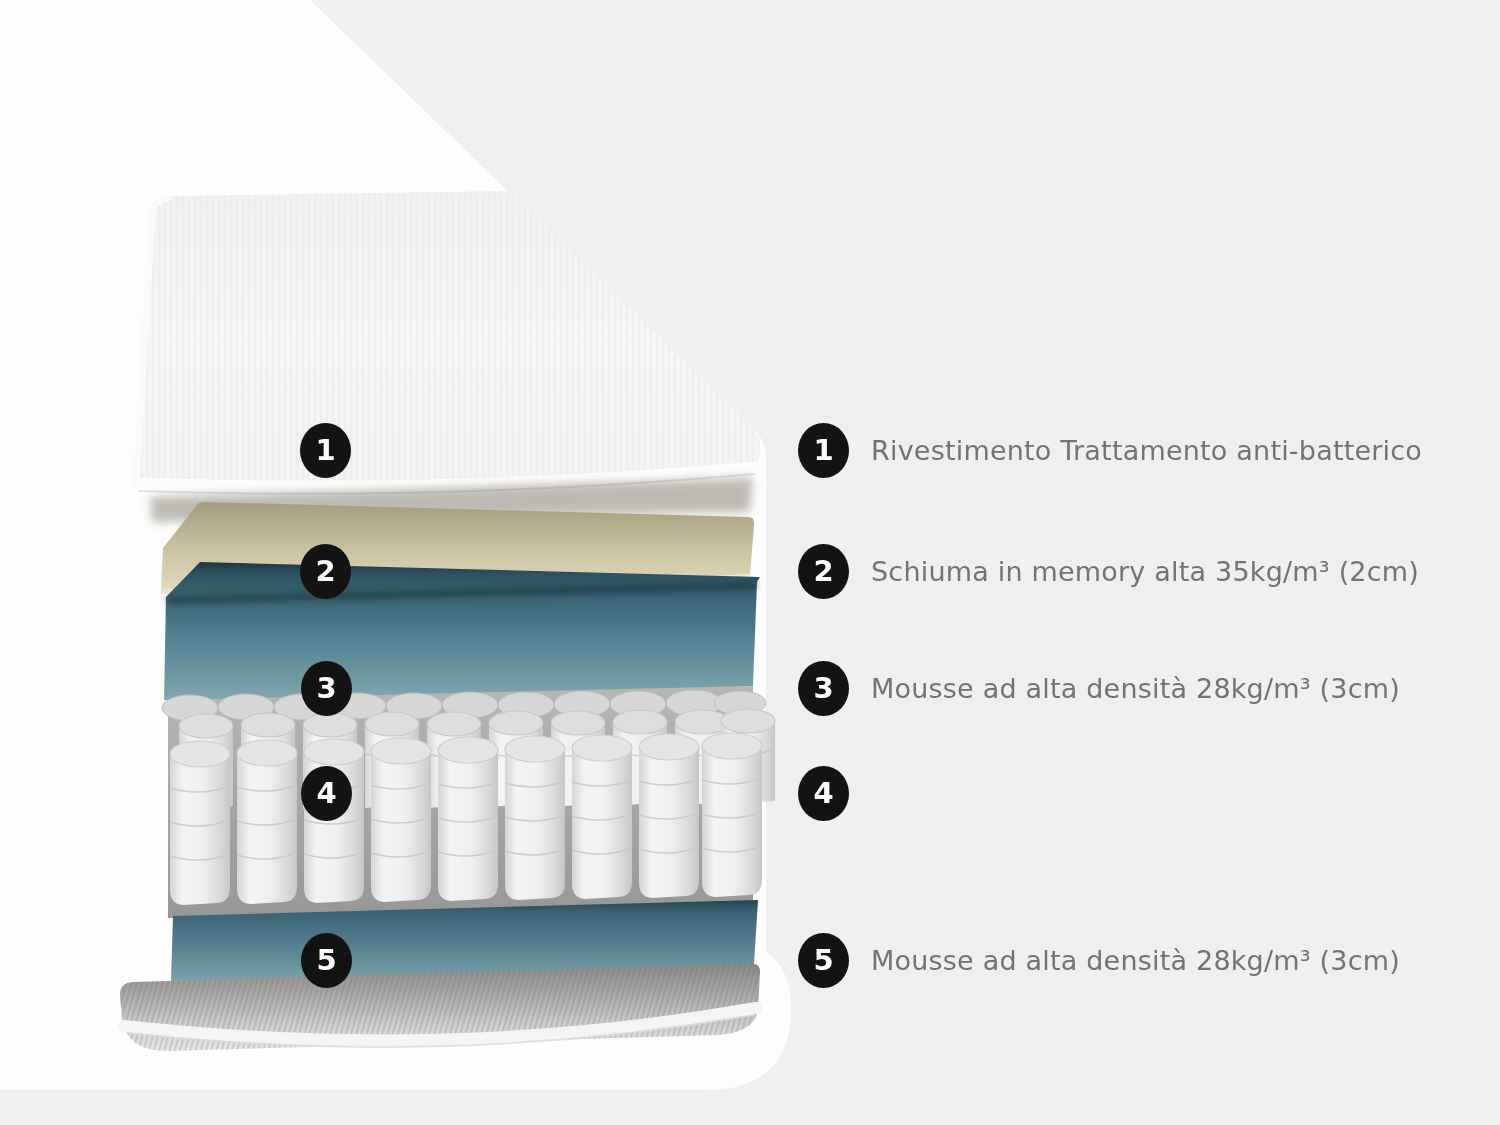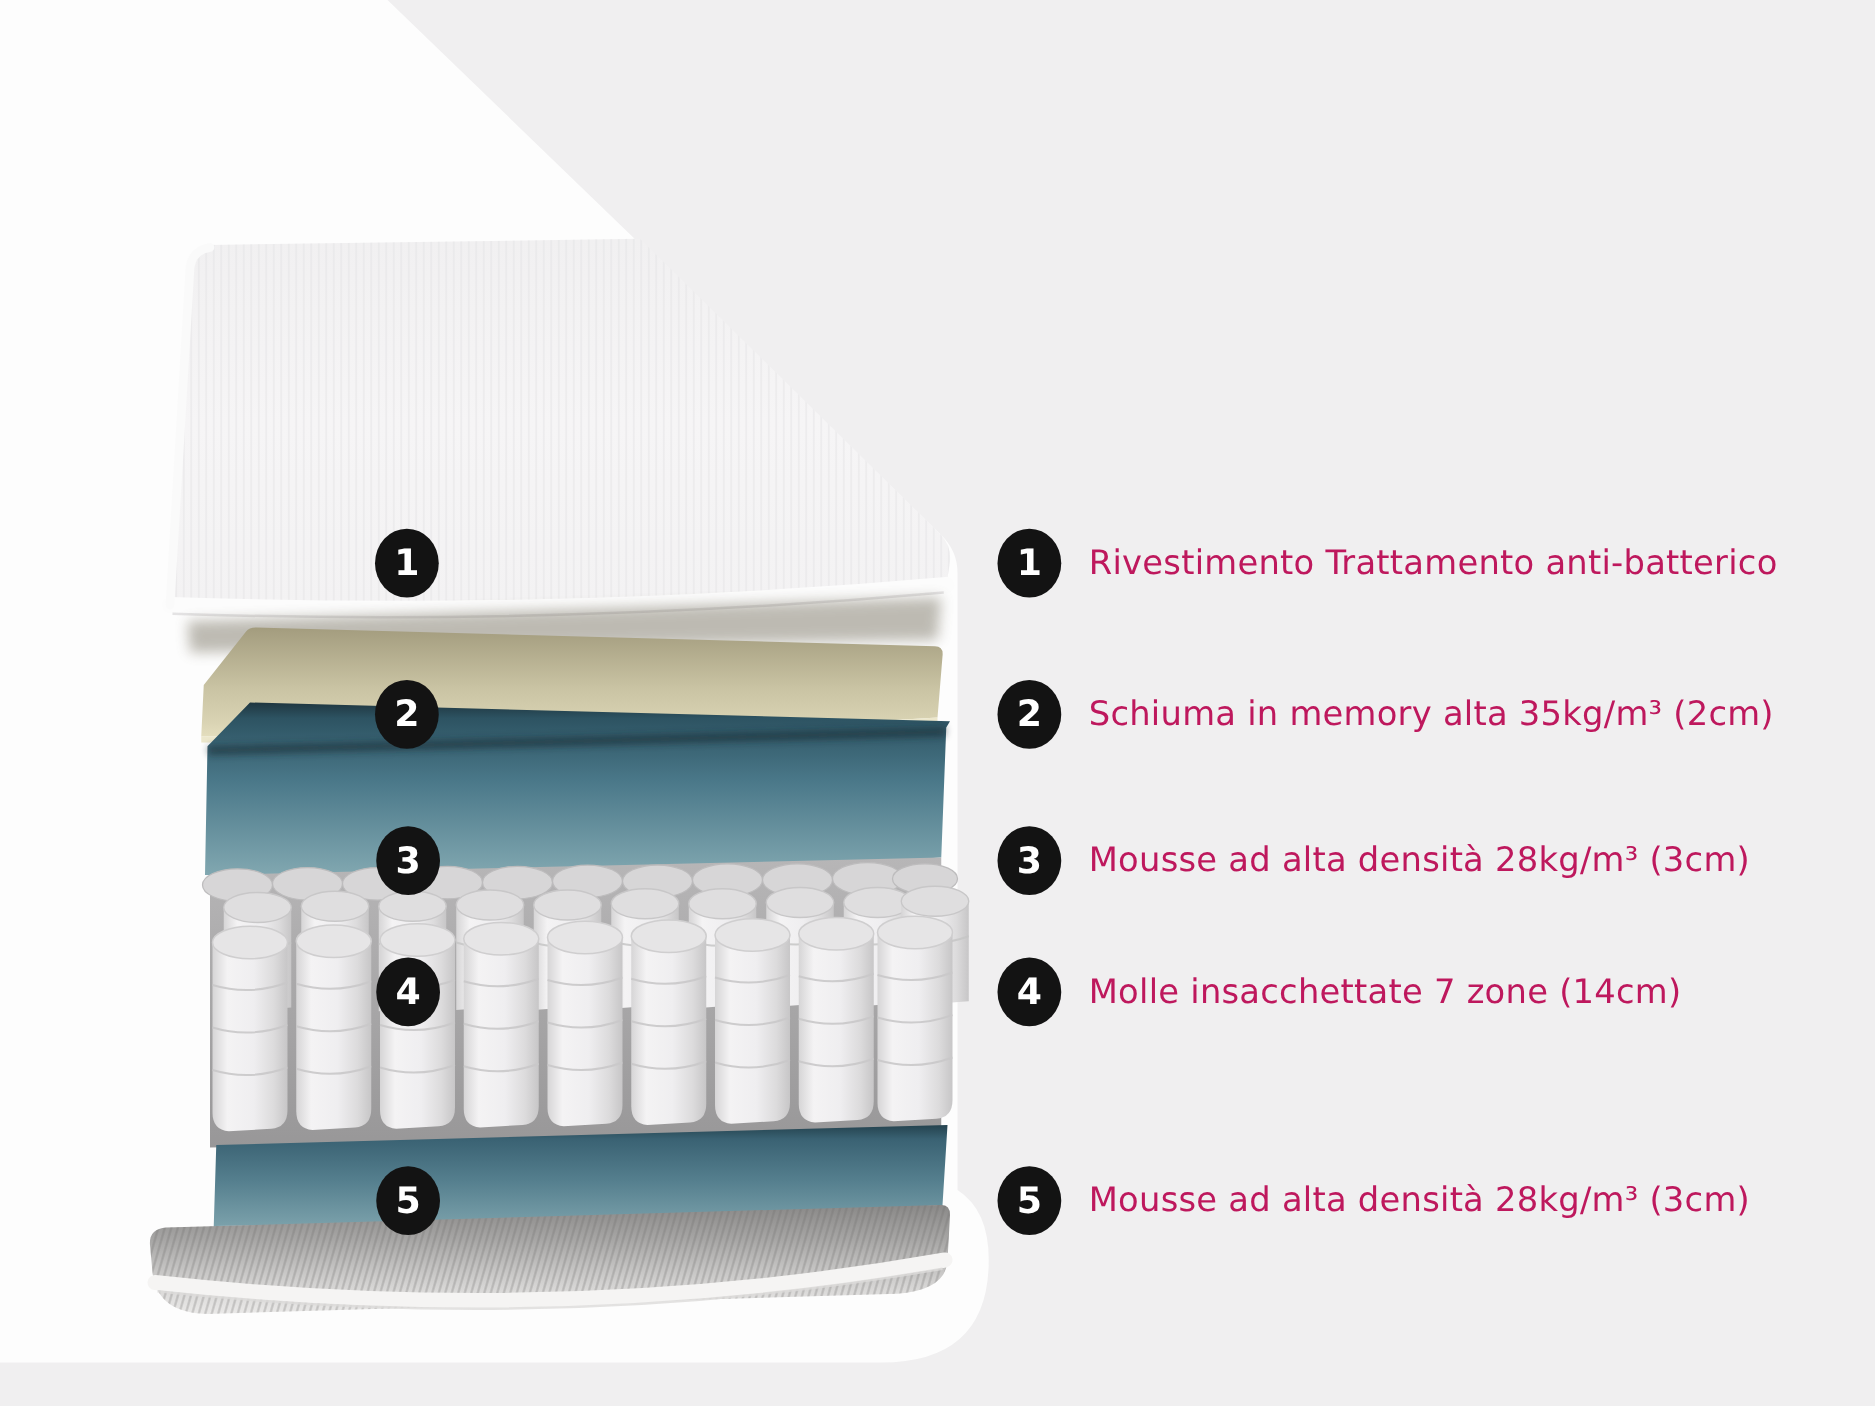--- a/index.html
+++ b/index.html
@@ -14,21 +14,21 @@
     position:absolute;width:51px;height:55px;background:#131313;border-radius:50%;
     display:flex;align-items:center;justify-content:center;
     color:#ffffff;font-size:29px;font-weight:bold;line-height:1;
     user-select:none;
   }
   .legend-row{
     position:absolute;left:798px;height:55px;display:flex;align-items:center;
   }
   .legend-row .marker{position:static;flex:0 0 auto;}
   .legend-label{
-    margin-left:22px;font-size:27px;color:#be185d;font-weight:normal;
+    margin-left:22px;font-size:27px;color:#737373;font-weight:normal;
     letter-spacing:0.2px;white-space:nowrap;
   }
 </style>
 </head>
 <body>
 
 <div class="stage">
 
   <svg class="illus" width="1500" height="1125" viewBox="0 0 1500 1125" aria-hidden="true">
     <defs>
@@ -209,21 +209,20 @@
     <div class="marker">
       <span>3</span>
     </div>
     <div class="legend-label">Mousse ad alta densità 28kg/m³ (3cm)</div>
   </div>
 
   <div class="legend-row" style="top:766px;">
     <div class="marker">
       <span>4</span>
     </div>
-    <div class="legend-label">Molle insacchettate 7 zone (14cm)</div>
   </div>
 
   <div class="legend-row" style="top:933px;">
     <div class="marker">
       <span>5</span>
     </div>
     <div class="legend-label">Mousse ad alta densità 28kg/m³ (3cm)</div>
   </div>
 
 </div>

